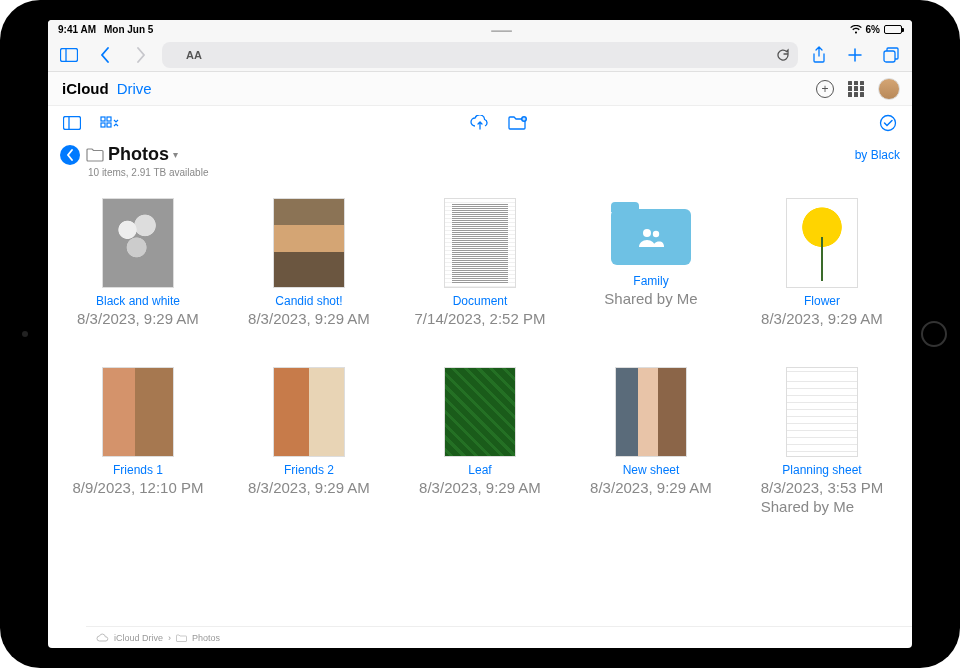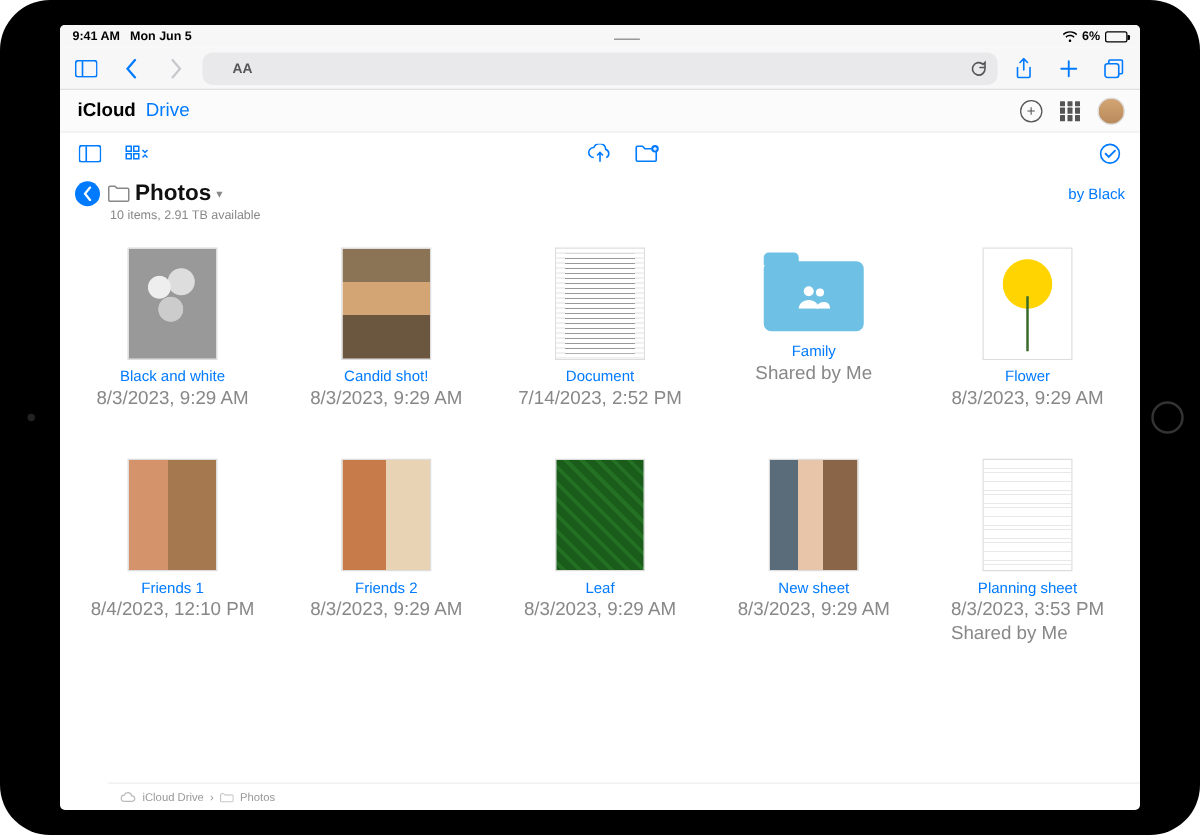--- a/index.html
+++ b/index.html
@@ -287,21 +287,21 @@
             </div>
           </div>
         </div>
       <div class="grid-row" id="row2">
           <div class="file-item">
             <div class="thumb">
               <div class="friends1" style="width:100%;height:100%;"></div>
             </div>
             <div class="file-name">Friends 1</div>
             <div class="file-meta">
-              <div>8/4/2023, 12:10 PM</div>
+              <div>8/9/2023, 12:10 PM</div>
             </div>
           </div>
           <div class="file-item">
             <div class="thumb">
               <div class="friends2" style="width:100%;height:100%;"></div>
             </div>
             <div class="file-name">Friends 2</div>
             <div class="file-meta">
               <div>8/3/2023, 9:29 AM</div>
             </div>

